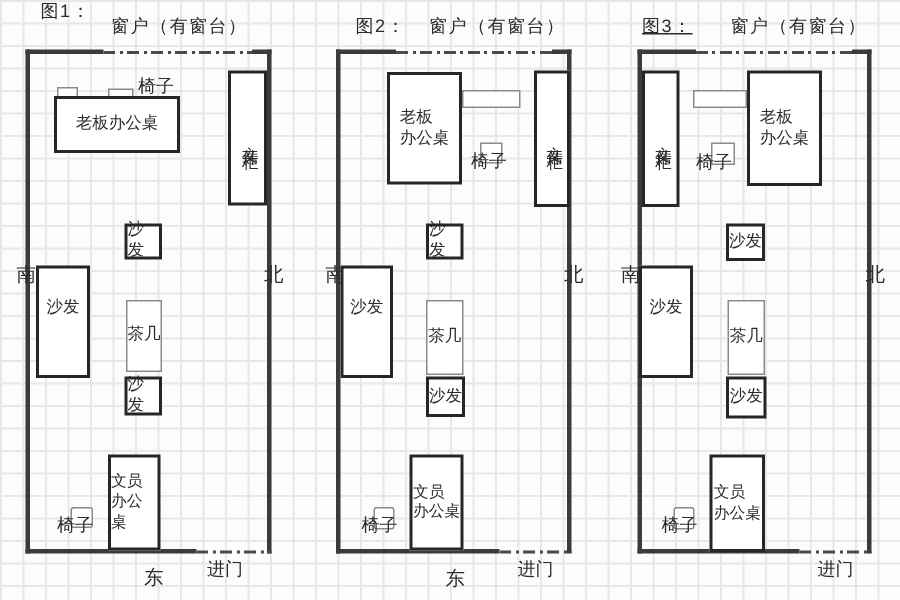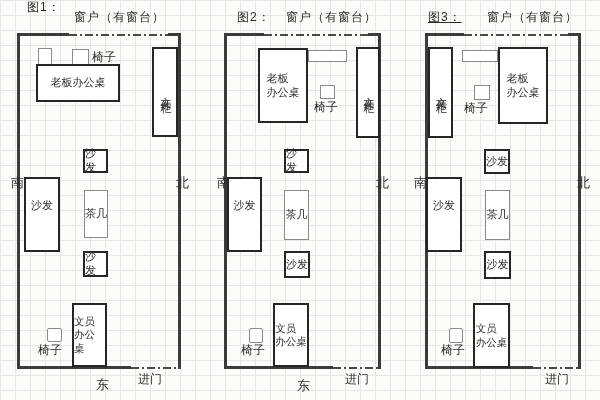--- a/index.html
+++ b/index.html
@@ -13,21 +13,21 @@
     background-size:15px 15px;
     color:#2b2b2b;}
   .lbl{position:absolute;font-size:12px;white-space:nowrap;line-height:1;}
   .title{font-size:12px;letter-spacing:1px;}
   .w{position:absolute;background:#3b3b3b;}
   .wd{position:absolute;height:2px;
       background:repeating-linear-gradient(90deg,#4a4a4a 0 8px,transparent 8px 11px,#4a4a4a 11px 13px,transparent 13px 16px);}
   .box{position:absolute;border:2px solid #262626;background:#ffffff;
        display:flex;align-items:center;justify-content:center;
        text-align:left;font-size:11px;line-height:1.25;box-sizing:border-box;}
-  .thin{border:1px solid #8a8a8a;}
+  .thin{border:1px solid #8a8a8a;margin-top:10px;}
   .vtext{writing-mode:vertical-rl;text-orientation:upright;letter-spacing:3px;font-size:11px;}
   .top-pad{align-items:flex-start;padding-top:20px;}
   .line{display:block;}
   .compass{font-size:13px;z-index:3;}
 </style>
 </head>
 <body>
 
 <div id="canvas">
 

